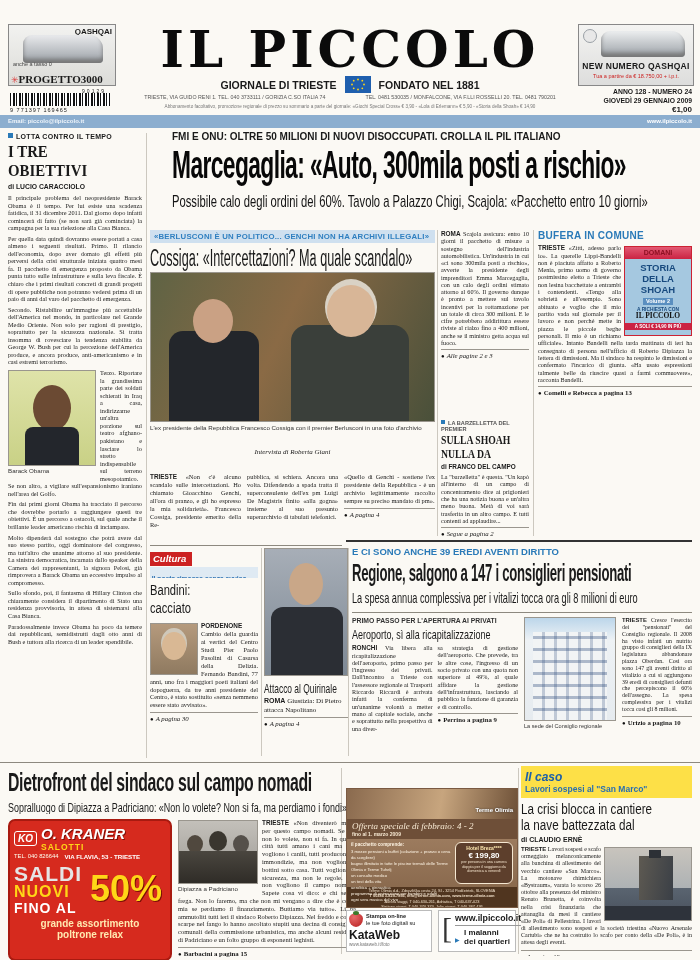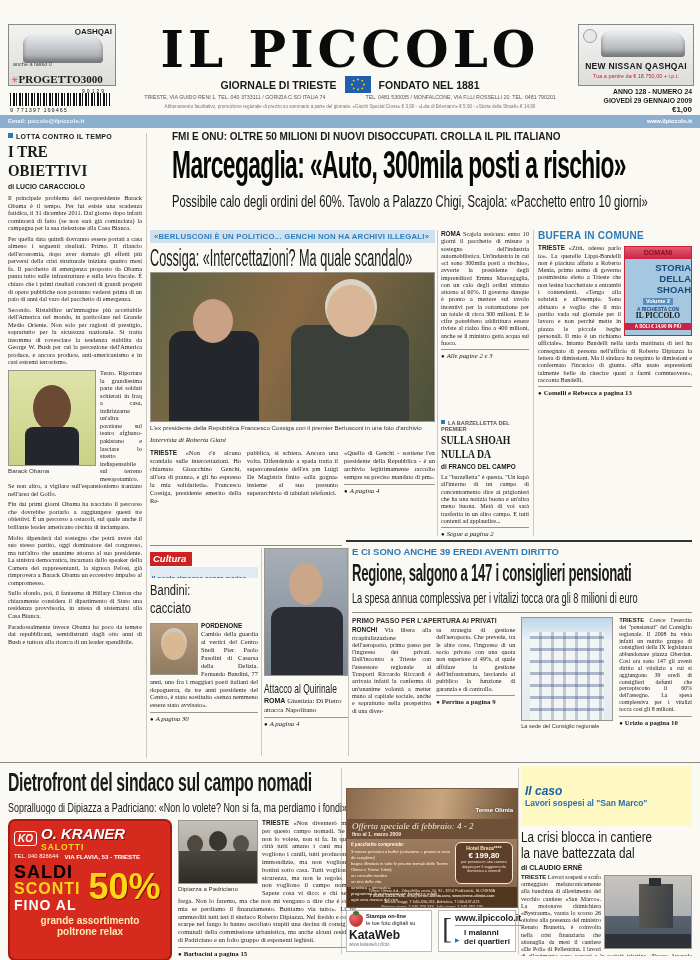--- a/index.html
+++ b/index.html
@@ -70,21 +70,21 @@
     <div class="abs sans" style="left:100px;top:94px;width:500px;display:flex;justify-content:center;gap:40px;color:#555;">
       <span style="font-size:5.3px;">TRIESTE, VIA GUIDO RENI 1. TEL. 040 3733111 / GORIZIA C.SO ITALIA 74</span>
       <span style="font-size:5.3px;">TEL. 0481 530035 / MONFALCONE, VIA F.LLI ROSSELLI 20. TEL. 0481 790201</span>
     </div>
 
     <div class="abs sans" style="left:120px;top:104px;width:460px;text-align:center;font-size:4.6px;color:#777;">Abbonamento facoltativo, promozione regionale di prezzo su sommario a parte del giornale: «Giochi Special Cross» € 3,90 - «Lola di Erlemann» € 5,90 - «Storia della Shoah» € 14,90</div>
 
     <div class="abs" style="left:578px;top:24px;width:114px;height:60px;border:1px solid #888;background:linear-gradient(#f4f4f2,#dddddc);">
       <div class="abs" style="left:4px;top:4px;width:12px;height:12px;border:1.6px solid #9aa0a6;border-radius:50%;background:#e8e8e8;"></div>
       <div class="abs" style="left:22px;top:6px;width:84px;height:26px;border-radius:9px 14px 4px 4px;background:linear-gradient(#eceeef,#9aa0a6);box-shadow:inset 0 -4px 4px #777;"></div>
-      <div class="abs sans b" style="left:0;top:36px;width:114px;text-align:center;font-size:8.5px;letter-spacing:0.3px;">NEW NISSAN QASHQAI</div>
+      <div class="abs sans b" style="left:0;top:36px;width:114px;text-align:center;font-size:8.5px;letter-spacing:0.3px;">NEW NUMERO QASHQAI</div>
       <div class="abs sans" style="left:0;top:48px;width:114px;text-align:center;font-size:5.5px;color:#c22;">Tua a partire da € 18.750,00 + i.p.t.</div>
     </div>
 
     <div class="abs sans" style="left:560px;top:87px;width:132px;text-align:right;line-height:1.35;">
       <div class="b" style="font-size:6.8px;">ANNO 128 - NUMERO 24</div>
       <div class="b" style="font-size:6.8px;">GIOVEDÌ 29 GENNAIO 2009</div>
       <div class="b" style="font-size:8px;">€1,00</div>
     </div>
 
     <div class="abs sans" style="left:0;top:115px;width:700px;height:13px;background:#8caecf;">
@@ -147,21 +147,21 @@
     <div class="fitw" style="height:27px;margin-top:2px;">
       <span class="fit sans" style="font-size:23px;transform:scaleX(0.55);">Cossiga: «Intercettazioni? Ma quale scandalo»</span>
     </div>
     <div class="ph" style="width:283px;height:148px;background:linear-gradient(115deg,#5f6344 0%,#8a6a45 45%,#49503a 100%);">
       <div class="abs" style="left:18px;top:58px;width:90px;height:90px;background:#23262b;border-radius:14px 14px 0 0;"></div>
       <div class="head" style="left:42px;top:26px;width:40px;height:44px;background:#caa184;"></div>
       <div class="abs" style="left:140px;top:52px;width:118px;height:96px;background:#3a3f3a;border-radius:16px 16px 0 0;"></div>
       <div class="head" style="left:176px;top:12px;width:48px;height:52px;background:#d8b697;box-shadow:0 -4px 0 2px #d9d2c5;"></div>
     </div>
     <div class="cap sans" style="margin-top:2px;">L'ex presidente della Repubblica Francesco Cossiga con il premier Berlusconi in una foto d'archivio</div>
-    <div class="serif" style="text-align:left;font-style:italic;font-size:7px;margin:5px 0;">
+    <div class="serif" style="text-align:center;font-style:italic;font-size:7px;margin:17px 0;">
       <span>Intervista di Roberta Giani</span>
     </div>
     <div style="display:flex;gap:6px;">
       <div class="bt just" style="flex:1;font-size:6.4px;">
         <span class="dl">TRIESTE</span>
         <span>«Non c'è alcuno scandalo sulle intercettazioni. Ho chiamato Gioacchino Genchi, all'ora di pranzo, e gli ho espresso la mia solidarietà». Francesco Cossiga, presidente emerito della Re-</span>
       </div>
       <div class="bt just" style="flex:1;font-size:6.4px;">pubblica, si schiera. Ancora una volta. Difendendo a spada tratta il superconsulente dell'ex pm Luigi De Magistris finito «alla gogna» insieme al suo presunto superarchivio di tabulati telefonici.</div>
       <div class="bt just" style="flex:1;font-size:6.4px;">
         <span>«Quello di Genchi - sostiene l'ex presidente della Repubblica - è un archivio legittimamente raccolto sempre su preciso mandato di pm».</span>
@@ -189,21 +189,21 @@
     <div class="sans b" style="font-size:6.4px;margin:1px 0 3px;">di FRANCO DEL CAMPO</div>
     <div class="bt just" style="font-size:6.2px;line-height:1.18;">La "barzelletta" è questa. "Un kapò all'interno di un campo di concentramento dice ai prigionieri che ha una notizia buona e un'altra meno buona. Metà di voi sarà trasferita in un altro campo. E tutti contenti ad applaudire...</div>
     <div class="pr"><span class="dot">●</span><span>Segue a pagina 2</span></div>
   </div>
 
   <div class="abs" style="left:538px;top:230px;width:154px;">
     <div class="sans b" style="font-size:10px;color:#2a7ab8;letter-spacing:0.3px;">BUFERA IN COMUNE</div>
     <div class="bt just" style="font-size:6.2px;line-height:1.18;margin-top:3px;">
       <div style="float:right;width:66px;height:88px;margin:2px 0 2px 3px;border:1.5px solid #c23;background:#a5c8e0;text-align:center;overflow:hidden;">
         <div class="sans b" style="background:linear-gradient(#e25a74,#cb2343);color:#8e0f22;font-size:7px;padding:2px 0;">DOMANI</div>
-        <div class="fitml sans b" style="font-size:9.5px;color:#17497e;margin-top:4px;transform:none;white-space:pre-line;display:block;text-align:right;">STORIA
+        <div class="fitml sans b" style="font-size:9.5px;color:#17497e;margin-top:4px;transform:none;white-space:pre-line;display:block;">STORIA
 DELLA SHOAH</div>
         <div class="sans b" style="font-size:5.5px;color:#fff;background:#5a8fc0;display:inline-block;padding:0 3px;margin-top:2px;">Volume 2</div>
         <div class="sans b" style="font-size:4.8px;color:#17497e;margin-top:2px;">A RICHIESTA CON</div>
         <div class="serif b" style="font-size:7.5px;color:#111;">IL PICCOLO</div>
         <div class="sans b" style="font-size:4.6px;color:#fff;background:#cb2343;padding:1px 0;margin-top:2px;">A SOLI € 14,90 IN PIÙ</div>
       </div>
       <span class="dl">TRIESTE</span>
       <span>«Zitti, adesso parlo io». La querelle Lippi-Bandelli non è piaciuta affatto a Roberto Menia, primo uomo di governo postmissino eletto a Trieste che non lesina bacchettate a entrambi i contendenti. «Tengo alla sobrietà e all'esempio. Sono abituato e voglio che il mio partito vada sul giornale per il lavoro e non perché mette in piazza le piccole beghe personali. Il mio è un richiamo ufficiale». Intanto Bandelli nella tarda mattinata di ieri ha consegnato di persona nell'ufficio di Roberto Dipiazza la lettera di dimissioni. Ma il sindaco ha respinto le dimissioni e confermato l'incarico di giunta. «Ha usato espressioni talmente belle da riuscire quasi a farmi commuovere», racconta Bandelli.</span>
     </div>
     <div class="pr"><span class="dot">●</span><span class="b" style="font-style:normal;">Comelli e Rebecca a pagina 13</span></div>
@@ -249,20 +249,23 @@
       <span class="fit sans b" style="font-size:24px;letter-spacing:-0.5px;transform:scaleX(0.548);">Regione, salgono a 147 i consiglieri pensionati</span>
     </div>
     <div class="fitw" style="height:19px;margin-top:2px;">
       <span class="fit sans" style="font-size:15px;transform:scaleX(0.613);">La spesa annua complessiva per i vitalizi tocca ora gli 8 milioni di euro</span>
     </div>
     <div style="border-top:1px solid #8d897f;margin-top:4px;"></div>
     <div style="display:flex;gap:6px;margin-top:4px;">
 
       <div style="width:166px;">
         <div class="sans b" style="font-size:6.8px;color:#333;">PRIMO PASSO PER L'APERTURA AI PRIVATI</div>
+        <div class="fitw" style="height:17px;margin-top:1px;">
+          <span class="fit sans" style="font-size:13.5px;transform:scaleX(0.664);">Aeroporto, sì alla ricapitalizzazione</span>
+        </div>
         <div style="display:flex;gap:5px;margin-top:2px;">
           <div class="bt just" style="flex:1;font-size:6.2px;line-height:1.18;">
             <span class="dl">RONCHI</span>
             <span>Via libera alla ricapitalizzazione dell'aeroporto, primo passo per l'ingresso dei privati. Dall'incontro a Trieste con l'assessore regionale ai Trasporti Riccardo Riccardi è arrivata infatti la conferma di un'unanime volontà a metter mano al capitale sociale, anche e soprattutto nella prospettiva di una diver-</span>
           </div>
           <div class="bt just" style="flex:1;font-size:6.2px;line-height:1.18;">
             <span>sa strategia di gestione dell'aeroporto. Che prevede, tra le altre cose, l'ingresso di un socio privato con una quota non superiore al 49%, al quale affidare la gestione dell'infrastruttura, lasciando al pubblico la funzione di garanzia e di controllo.</span>
             <div class="pr"><span class="dot">●</span><span class="b" style="font-style:normal;">Perrino a pagina 9</span></div>
           </div>
         </div>
@@ -303,22 +306,22 @@
             <div class="b" style="color:#fff;font-size:15px;font-style:italic;text-shadow:1px 1px 0 #7a0e06;">O. KRANER</div>
             <div class="b" style="color:#ffd617;font-size:8.5px;letter-spacing:1px;">SALOTTI</div>
           </div>
         </div>
         <div style="display:flex;gap:6px;margin-top:1px;">
           <span style="color:#ffe;font-size:5.8px;">TEL. 040 826644</span>
           <span class="b" style="color:#fff;font-size:6.2px;">VIA FLAVIA, 53 - TRIESTE</span>
         </div>
         <div style="display:flex;align-items:center;margin-top:3px;">
           <div style="line-height:1.02;">
-            <div class="b" style="color:#000000;font-size:18px;letter-spacing:1px;">SALDI</div>
-            <div class="b" style="color:#ffd617;font-size:16px;letter-spacing:1px;">SCONTI</div>
+            <div class="b" style="color:#e5e5e5;font-size:21px;letter-spacing:1px;">SALDI</div>
+            <div class="b" style="color:#ffd617;font-size:16px;letter-spacing:1px;">NUOVI</div>
             <div class="b" style="color:#fff;font-size:14px;letter-spacing:1px;">FINO AL</div>
           </div>
           <div class="b" style="color:#ffd617;font-size:36px;margin-left:8px;text-shadow:1px 1px 0 #7a0e06;">50%</div>
         </div>
         <div class="b" style="color:#ffe9b0;font-size:10px;text-align:center;white-space:pre-line;line-height:1.1;margin-top:3px;">grande assortimento
 poltrone relax</div>
       </div>
 
       <div style="flex:1;">
         <div class="bt just" style="font-size:6.5px;line-height:1.2;">
@@ -391,21 +394,21 @@
     <div>
       <div class="b" style="font-size:8.8px;">www.ilpiccolo.it</div>
       <div style="border-top:1px solid #999;margin:2px 0;"></div>
       <span style="color:#2a7ab8;font-size:6px;">▶</span>
       <span class="b" style="font-size:8px;white-space:pre-line;display:inline-block;vertical-align:top;line-height:1.15;">I malanni
 dei quartieri</span>
     </div>
   </div>
 
   <div class="abs" style="left:521px;top:766px;width:171px;height:190px;overflow:hidden;">
-    <div style="background:#fef9c3;padding:18px 4px;">
+    <div style="background:#fde047;padding:4px 4px;">
       <div class="sans b" style="font-size:12px;color:#1b5fa8;font-style:italic;">Il caso</div>
       <div class="sans b" style="font-size:8.5px;color:#2a6fb0;">Lavori sospesi al "San Marco"</div>
     </div>
     <div class="fitw" style="height:34px;margin-top:3px;">
       <span class="fitml sans" style="font-size:14px;transform:scaleX(0.834);">La crisi blocca in cantiere
 la nave battezzata dal ministro</span>
     </div>
     <div class="sans b" style="font-size:7px;margin:1px 0 3px;">di CLAUDIO ERNÈ</div>
     <div class="bt just" style="font-size:6px;line-height:1.2;">
       <div style="float:right;width:88px;margin:1px 0 1px 3px;">

